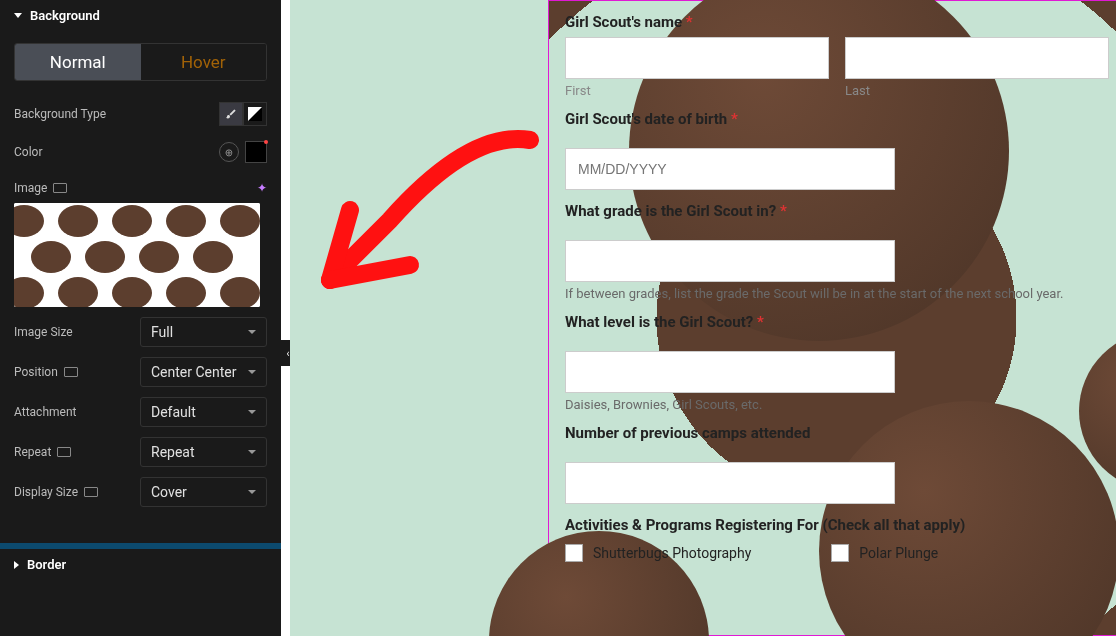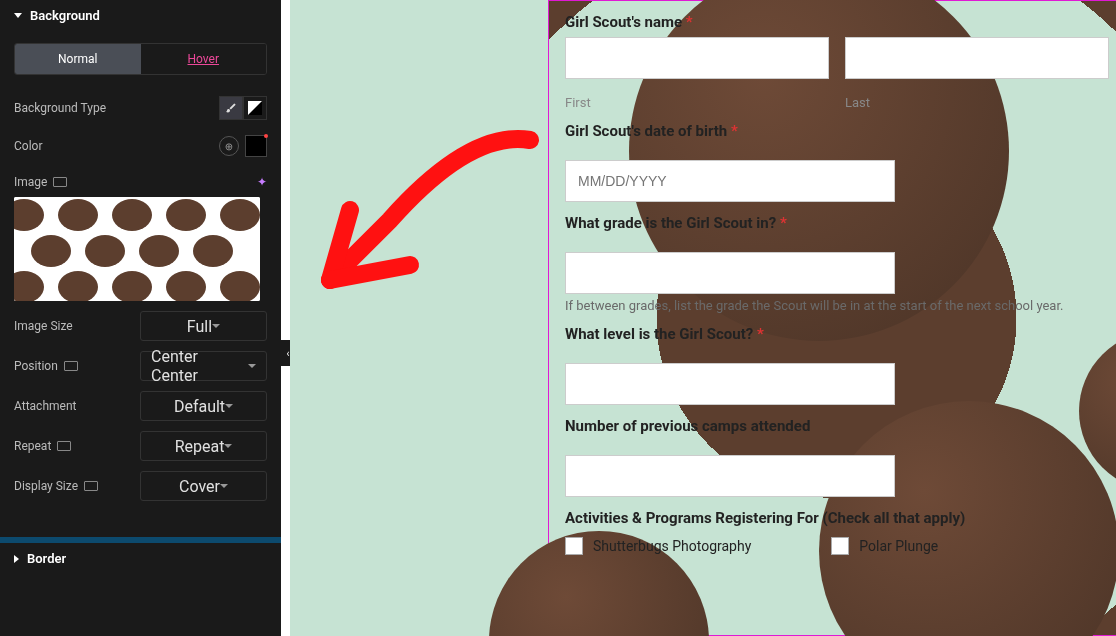--- a/index.html
+++ b/index.html
@@ -5,51 +5,51 @@
 * { box-sizing: border-box; margin: 0; padding: 0; }
 body { font-family: -apple-system, BlinkMacSystemFont, "Segoe UI", Roboto, sans-serif; width: 1116px; height: 636px; overflow: hidden; position: relative; }
 .sidebar { position: absolute; left: 0; top: 0; width: 281px; height: 636px; background: #1a1a1a; color: #e0e0e0; font-size: 12px; }
 .section-header { display: flex; align-items: center; padding: 8px 14px; font-weight: 600; font-size: 13px; color: #fff; cursor: pointer; border-top: 6px solid #0c4a6e; }
 .section-header.first { border-top: none; }
 .caret { width: 0; height: 0; margin-right: 8px; }
 .caret.down { border-left: 4px solid transparent; border-right: 4px solid transparent; border-top: 5px solid #fff; }
 .caret.right { border-top: 4px solid transparent; border-bottom: 4px solid transparent; border-left: 5px solid #fff; }
 .section-body { padding: 4px 14px 16px; }
 .tabs { display: flex; border: 1px solid #333; border-radius: 3px; margin: 8px 0 14px; overflow: hidden; }
-.tab { flex: 1; text-align: center; padding: 8px 0; font-size: 12px; cursor: pointer; }
+.tab { flex: 1; text-align: center; padding: 8px 0; font-size: 17px; cursor: pointer; }
 .tab.active { background: #4a4e56; color: #fff; }
-.tab.inactive { background: #1a1a1a; color: #ec4899; text-decoration: underline; }
+.tab.inactive { background: #1a1a1a; color: #a16207; }
 .row { display: flex; align-items: center; justify-content: space-between; min-height: 38px; }
 .row-label { color: #bbb; font-size: 12px; display: flex; align-items: center; gap: 6px; }
 .bg-type { display: flex; gap: 0; }
 .bg-type-btn { width: 24px; height: 24px; border: 1px solid #333; display: flex; align-items: center; justify-content: center; cursor: pointer; }
 .bg-type-btn.active { background: #3a3a42; }
 .color-row-controls { display: flex; gap: 6px; align-items: center; }
 .globe { width: 20px; height: 20px; border: 1px solid #555; border-radius: 50%; display: flex; align-items: center; justify-content: center; font-size: 10px; color: #999; }
 .swatch { width: 22px; height: 22px; background: #000; border: 1px solid #444; position: relative; }
 .swatch::after { content: ""; position: absolute; top: -2px; right: -2px; width: 4px; height: 4px; background: #f44; border-radius: 50%; }
 .image-row { display: flex; align-items: center; justify-content: space-between; margin-top: 10px; }
 .wand { color: #c77dff; font-size: 12px; }
 .image-preview { margin-top: 8px; width: 246px; height: 104px; background: #fff; position: relative; overflow: hidden; border-radius: 2px; }
 .control-row { display: flex; align-items: center; justify-content: space-between; margin-top: 10px; gap: 33px; }
-.select { width: 127px; height: 30px; background: #1a1a1a; border: 1px solid #333; border-radius: 3px; color: #e0e0e0; padding: 0 10px; font-size: 16px; display: flex; align-items: center; justify-content: center; cursor: pointer; }
+.select { width: 127px; height: 30px; background: #1a1a1a; border: 1px solid #333; border-radius: 3px; color: #e0e0e0; padding: 0 10px; font-size: 14px; display: flex; align-items: center; justify-content: space-between; cursor: pointer; }
 .chevron { width: 0; height: 0; border-left: 4px solid transparent; border-right: 4px solid transparent; border-top: 4px solid #999; }
 .responsive-icon { width: 14px; height: 10px; border: 1px solid #888; border-radius: 1px; display: inline-block; }
 .collapse-handle { position: absolute; left: 281px; top: 340px; width: 14px; height: 26px; background: #1a1a1a; display: flex; align-items: center; justify-content: center; color: #fff; font-size: 10px; cursor: pointer; }
 .canvas { position: absolute; left: 290px; top: 0; width: 964px; height: 636px; background: #c6e3d3; overflow: hidden; padding-left: 32px; }
 .form-area { position: absolute; left: 258px; top: 0; width: 577px; height: 636px; background: repeating-radial-gradient(circle at 50% 50%, #5c3e2e 0, #5c3e2e 180px, transparent 180px, transparent 400px); border: 1px solid #e019d4; }
 .bg-cookie { position: absolute; border-radius: 50%; background: radial-gradient(circle at 35% 30%, #6e4a37, #4a3326); }
 .form-content { position: relative; padding: 12px 16px; }
 .field-label { font-weight: 700; font-size: 15px; color: #222; margin-top: 12px; margin-bottom: 6px; }
 .req { color: #d33; }
 .name-row { display: flex; gap: 16px; }
 .text-input { height: 42px; border: 1px solid #ccc; background: #fff; width: 100%; padding: 0 12px; font-size: 14px; color: #555; }
 .name-first { width: 264px; }
 .name-last { width: 264px; }
-.sub-label { font-size: 13px; color: #888; margin-top: 16px; }
+.sub-label { font-size: 13px; color: #888; margin-top: 4px; }
 .help-text { font-size: 13px; color: #6a6a6a; margin-top: 4px; }
 .w330 { width: 330px; margin-top: 14px; }
 .checks { display: flex; gap: 80px; margin-top: 10px; }
 .check-item { display: flex; align-items: center; gap: 10px; font-size: 14px; color: #222; }
 .checkbox { width: 18px; height: 18px; border: 1px solid #aaa; background: #fff; }
 .arrow-svg { position: absolute; left: 300px; top: 100px; pointer-events: none; }
 .brush-icon { width: 12px; height: 12px; }
 .grad-icon { width: 14px; height: 14px; background: linear-gradient(135deg, #fff 0%, #fff 48%, #000 52%, #000 100%); }
 </style>
 </head>
@@ -191,20 +191,21 @@
 
       <div class="field-label"><span>Girl Scout's date of birth</span> <span class="req">*</span></div>
       <input class="text-input w330" placeholder="MM/DD/YYYY" style="">
 
       <div class="field-label"><span>What grade is the Girl Scout in?</span> <span class="req">*</span></div>
       <input class="text-input w330" style="">
       <div class="help-text">If between grades, list the grade the Scout will be in at the start of the next school year.</div>
 
       <div class="field-label"><span>What level is the Girl Scout?</span> <span class="req">*</span></div>
       <input class="text-input w330" style="">
+      <div class="help-text">Daisies, Brownies, Girl Scouts, etc.</div>
 
       <div class="field-label">Number of previous camps attended</div>
       <input class="text-input w330" style="">
 
       <div class="field-label">Activities &amp; Programs Registering For (Check all that apply)</div>
       <div class="checks">
         <div class="check-item">
           <div class="checkbox"></div>
           <span>Shutterbugs Photography</span>
         </div>

